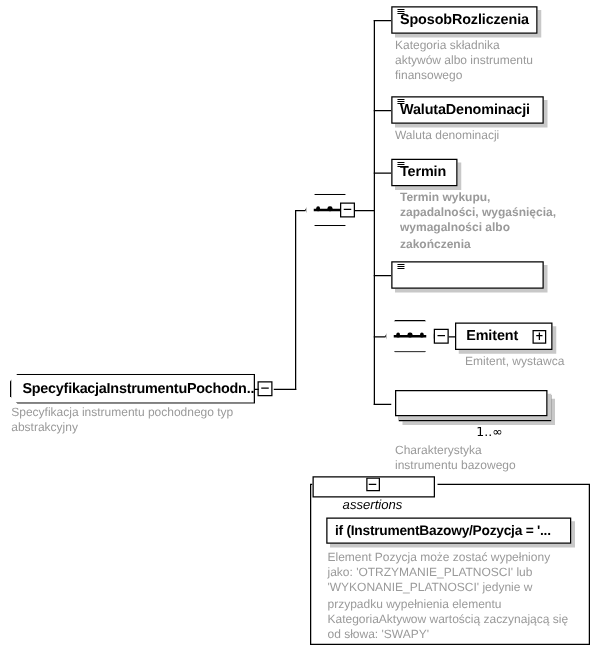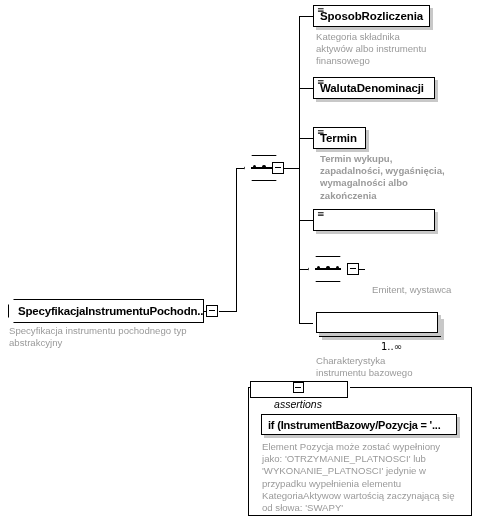--- a/index.html
+++ b/index.html
@@ -303,20 +303,21 @@
     <span class="lbl">SposobRozliczenia</span>
   </div>
   <div class="doc" style="left:316px; top:31px; width:140px;">Kategoria składnika
 aktywów albo instrumentu
 finansowego</div>
 
   <div class="elbox" style="left:313px; top:77px; width:122px;">
     <span class="typeglyph">≡</span>
     <span class="lbl">WalutaDenominacji</span>
   </div>
+  <div class="doc" style="left:316px; top:103px; width:150px;">Waluta denominacji</div>
 
   <div class="elbox" style="left:313px; top:127px; width:53px;">
     <span class="typeglyph">≡</span>
     <span class="lbl">Termin</span>
   </div>
   <div class="doc" style="left:320px; top:153px; width:152px;font-weight:bold;">Termin wykupu,
 zapadalności, wygaśnięcia,
 wymagalności albo
 zakończenia</div>
 
@@ -329,20 +330,24 @@
     <div class="shape"></div>
     <div class="bar"></div>
     <div class="dots">
         <i></i>
         <i></i>
         <i></i>
       </div>
   </div>
   <div class="pmnode" style="left:347px; top:263px;"></div>
 
+  <div class="elbox" style="left:364px; top:258px; width:78px; justify-content:space-between; padding:0 4px 0 8px;">
+    <span class="lbl">Emitent</span>
+    <span class="pm plus"></span>
+  </div>
   <div class="doc" style="left:372px; top:284px; width:120px;">Emitent, wystawca</div>
 
   <div class="stack" style="left:313px; top:308px; width:128px; height:32px;">
     <div class="back2" style="left:6px; top:8px; width:122px; height:21px;"></div>
     <div class="back1" style="left:3px; top:4px; width:122px; height:21px;"></div>
   </div>
   <div class="occurs" style="left:381px; top:341px;">1..∞</div>
   <div class="doc" style="left:316px; top:355px; width:150px;">Charakterystyka
 instrumentu bazowego</div>
 

